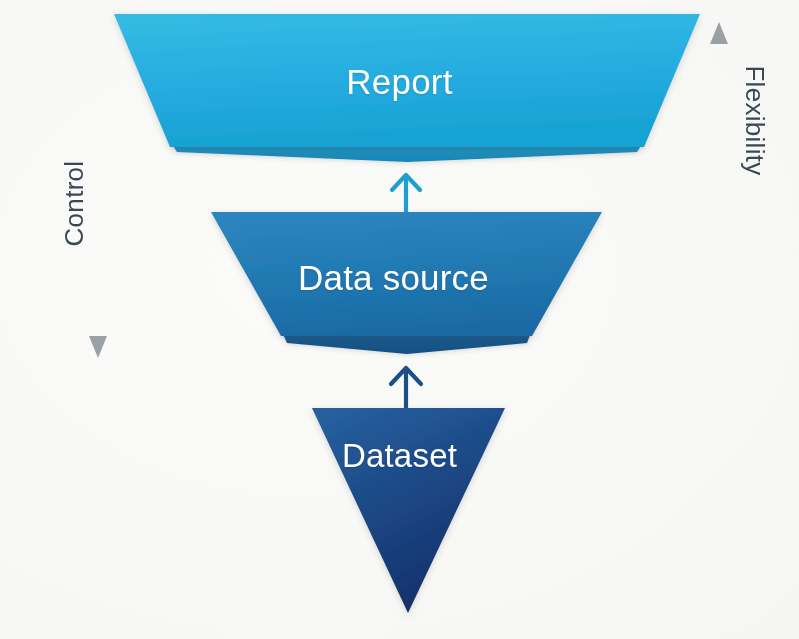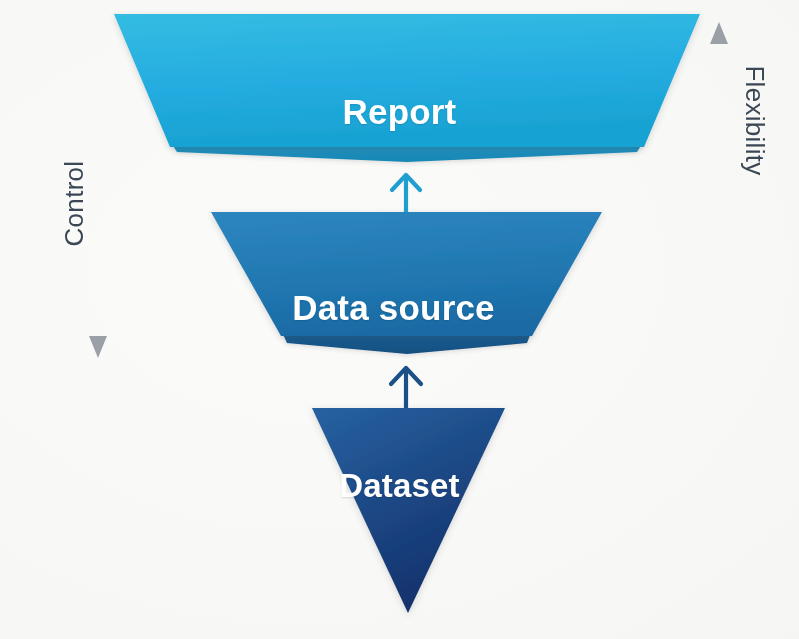--- a/index.html
+++ b/index.html
@@ -21,27 +21,26 @@
     left: 0;
     top: 0;
     width: 799px;
     height: 639px;
     display: block;
   }
   .shape-label {
     position: absolute;
     color: #ffffff;
     font-family: "Liberation Sans", sans-serif;
-    font-weight: 700;
+    font-weight: 400;
     letter-spacing: 0.2px;
     white-space: nowrap;
     text-align: center;
     text-shadow: 0 1px 2px rgba(0,0,0,0.13);
     pointer-events: none;
-    margin-top: 30px;
   }
   #label-report {
     left: 0; right: 0;
     top: 62px;
     font-size: 35px;
   }
   #label-datasource {
     left: 0; right: 12px;
     top: 258px;
     font-size: 35px;

